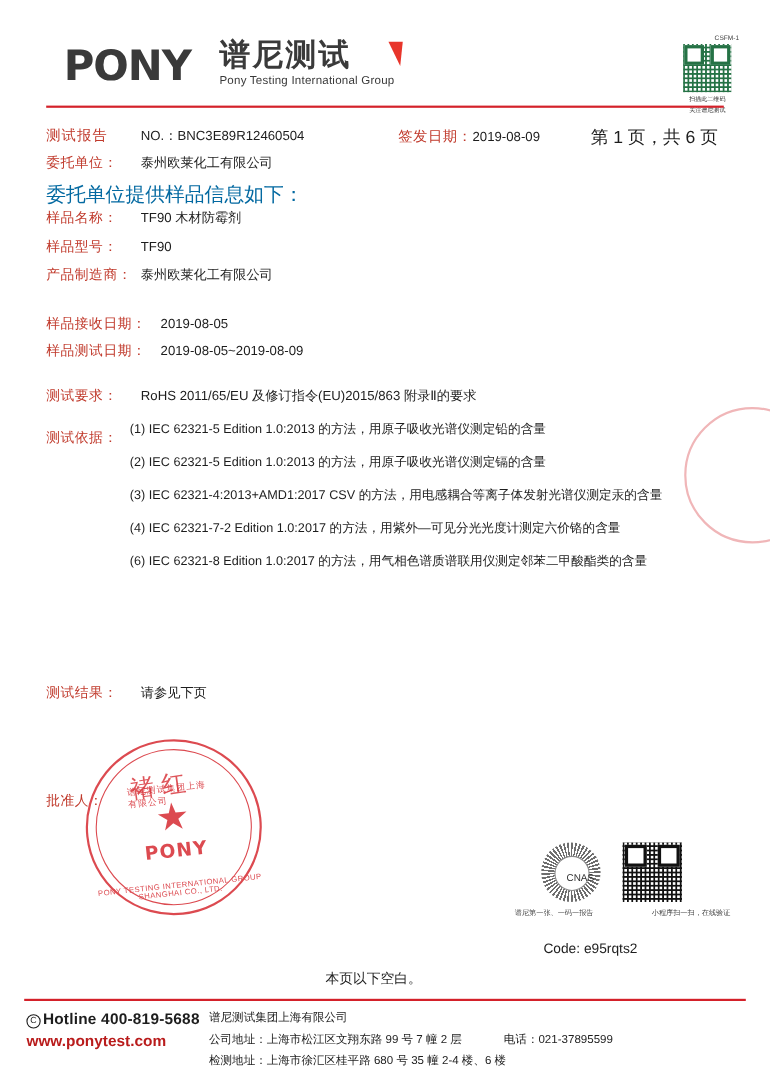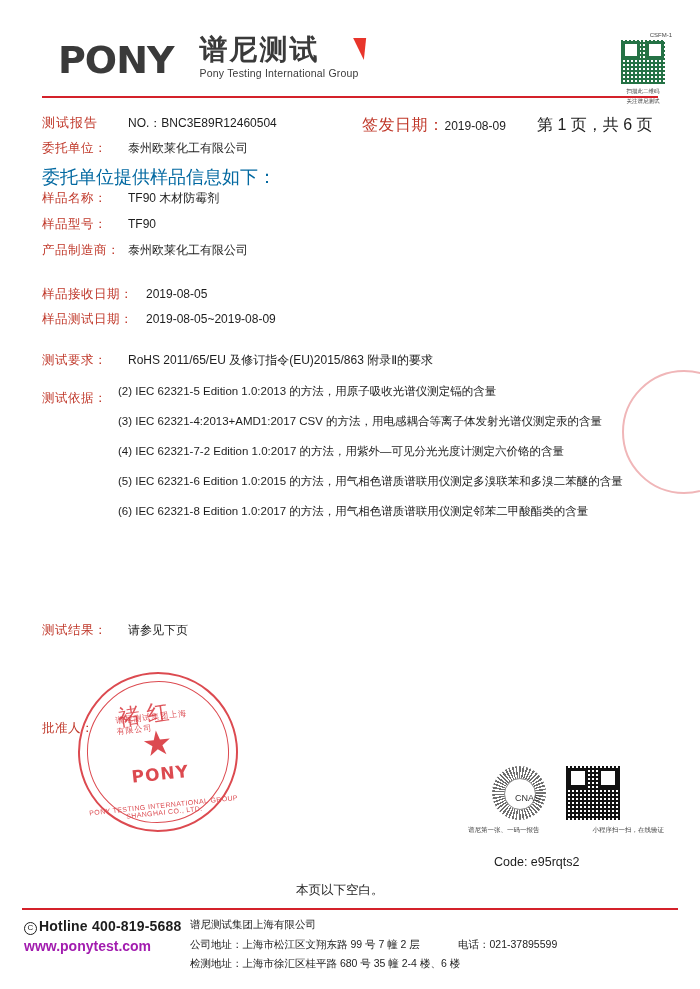--- a/index.html
+++ b/index.html
@@ -143,21 +143,21 @@
     position: absolute;
     left: 128px; top: 15px;
     font-size: 12px;
     color: #1d1d1d;
   }
   .line-date {
     position: absolute;
     left: 362px; top: 15px;
     font-size: 12px;
   }
-  .line-date .lbl { font-size: 16px; }
+  .line-date .lbl { font-size: 13px; }
   .line-page {
     position: absolute;
     left: 537px; top: 15px;
     font-size: 16px;
     color: #1d1d1d;
   }
 
   .fld {
     position: absolute;
     left: 42px;
@@ -362,21 +362,21 @@
     font-size: 14px;
     font-weight: bold;
     color: #1d1d1d;
     letter-spacing: .2px;
   }
   .f-web {
     position: absolute;
     left: 24px; top: 26px;
     font-size: 14px;
     font-weight: bold;
-    color: #a21caf;
+    color: #b91c1c;
   }
   .f-company {
     position: absolute;
     left: 190px; top: 6px;
     font-size: 10.5px;
     color: #1d1d1d;
   }
   .f-addr1 {
     position: absolute;
     left: 190px; top: 26px;
@@ -463,24 +463,24 @@
   </div>
   <div class="fld" style="top:211px">
     <span class="lbl" style="width:104px">样品测试日期：</span><span class="val">2019-08-05~2019-08-09</span>
   </div>
 
   <div class="blk-label" style="top:252px">测试要求：</div>
   <div class="blk-text" style="top:252px">RoHS 2011/65/EU 及修订指令(EU)2015/863 附录Ⅱ的要求</div>
 
   <div class="blk-label" style="top:290px">测试依据：</div>
   <div class="basis-list">
+    <div class="basis-item">(1) IEC 62321-5 Edition 1.0:2013 的方法，用原子吸收光谱仪测定铅的含量</div>
     <div class="basis-item">(2) IEC 62321-5 Edition 1.0:2013 的方法，用原子吸收光谱仪测定镉的含量</div>
     <div class="basis-item">(3) IEC 62321-4:2013+AMD1:2017 CSV 的方法，用电感耦合等离子体发射光谱仪测定汞的含量</div>
     <div class="basis-item">(4) IEC 62321-7-2 Edition 1.0:2017 的方法，用紫外—可见分光光度计测定六价铬的含量</div>
-    <div class="basis-item">(5) IEC 62321-6 Edition 1.0:2015 的方法，用气相色谱质谱联用仪测定多溴联苯和多溴二苯醚的含量</div>
     <div class="basis-item">(6) IEC 62321-8 Edition 1.0:2017 的方法，用气相色谱质谱联用仪测定邻苯二甲酸酯类的含量</div>
   </div>
 
   <div class="blk-label" style="top:522px">测试结果：</div>
   <div class="blk-text" style="top:522px">请参见下页</div>
 
   <div class="blk-label" style="top:620px">批准人：</div>
 </div>
 
 <div class="seal">

